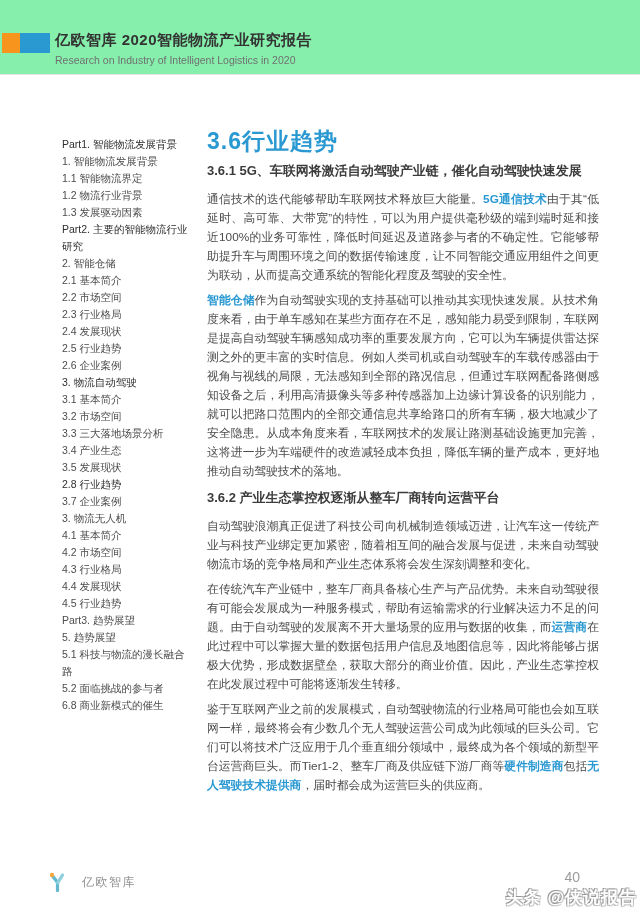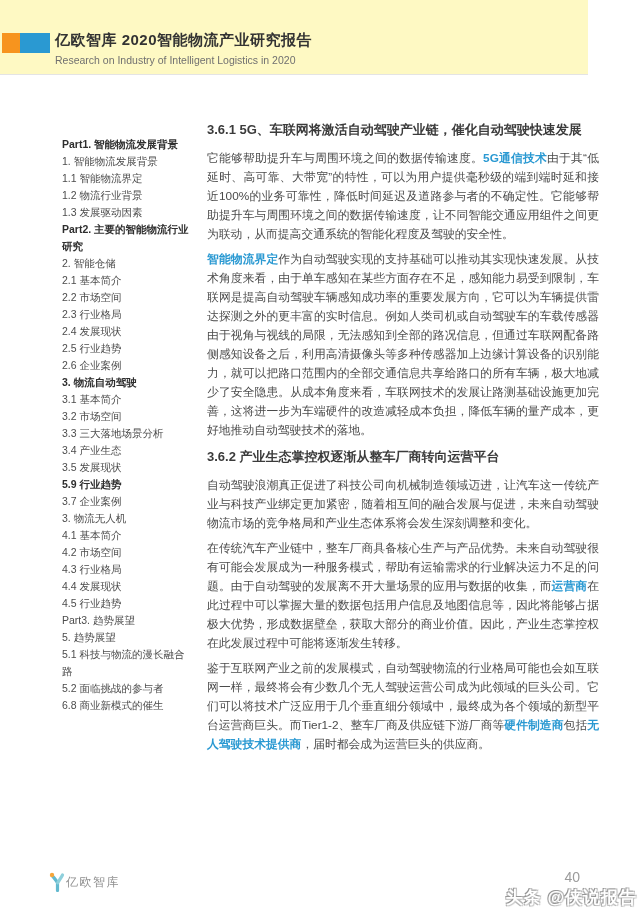--- a/index.html
+++ b/index.html
@@ -3,39 +3,39 @@
 <meta charset="utf-8">
 <style>
   * { box-sizing: border-box; margin: 0; padding: 0; }
   html, body { width: 640px; height: 924px; }
   body {
     position: relative;
     background: #ffffff;
     font-family: "Liberation Sans", "DejaVu Sans", sans-serif;
     overflow: hidden;
   }
-  .header { position: absolute; left: 0; top: 0; width: 588px; height: 75px; border-bottom: 1px solid #e4e4e4; background: #fef9c3; }
+  .header { position: absolute; left: 0; top: 0; width: 640px; height: 75px; border-bottom: 1px solid #e4e4e4; background: #86efac; }
   .logo-mark { position: absolute; left: 2px; top: 33px; display: flex; }
   .logo-square-orange { width: 18px; height: 20px; background: var(--accent-orange, #f7941e); }
   .logo-square-blue { width: 30px; height: 20px; background: var(--accent-blue, #2b9cd8); }
   .header-title { position: absolute; left: 55px; top: 31px; font-size: 15px; font-weight: bold; color: #333; letter-spacing: 0.5px; }
   .header-sub { position: absolute; left: 55px; top: 54px; font-size: 10.5px; color: #707070; }
 
   .toc { position: absolute; left: 62px; top: 136px; width: 127px; font-size: 10.5px; line-height: 17px; color: #4c4c4c; }
   .toc-item { cursor: pointer; }
-  .toc-item.bold { font-weight: bold; color: #2e2e2e; }
+  .toc-item.bold { font-weight: normal; color: #2e2e2e; }
 
   .main { position: absolute; left: 207px; top: 120px; width: 392px; }
   .main h1 { font-size: 23px; line-height: 26px; font-weight: bold; color: var(--accent-blue, #2a99d2); margin: 8px 0 7px; letter-spacing: 1px; }
   .main h2 { font-size: 13px; line-height: 19px; font-weight: bold; color: #3b3b3b; margin: 0 0 10px; }
   .section-2 h2 { margin-top: 7px; }
   p.body { font-size: 11.8px; line-height: 19px; color: #4b4b4b; text-align: justify; margin: 0 0 6px; }
   p.body .hl { color: var(--accent-blue, #2a99d2); font-weight: bold; }
 
-  .footer-logo { position: absolute; left: 49px; top: 872px; display: flex; align-items: center; gap: 0; }
+  .footer-logo { position: absolute; left: 49px; top: 872px; display: flex; align-items: center; gap: 16px; }
   .footer-logo-text { font-size: 12px; color: #8f8f8f; letter-spacing: 1.5px; }
   .page-num { position: absolute; top: 869px; right: 60px; font-size: 14px; color: #9b9b9b; }
   .watermark {
     position: absolute; top: 886px; right: 3px;
     font-size: 17px; font-weight: bold; letter-spacing: 1px;
     color: #ffffff;
     text-shadow: -1px -1px 0 #969696, 1px 1px 1px #c9c9c9, 1px -1px 0 #b5b5b5, -1px 1px 0 #b5b5b5;
     white-space: nowrap;
   }
 </style>
@@ -64,41 +64,42 @@
     <div class="toc-item">2.3 行业格局</div>
     <div class="toc-item">2.4 发展现状</div>
     <div class="toc-item">2.5 行业趋势</div>
     <div class="toc-item">2.6 企业案例</div>
     <div class="toc-item bold">3. 物流自动驾驶</div>
     <div class="toc-item">3.1 基本简介</div>
     <div class="toc-item">3.2 市场空间</div>
     <div class="toc-item">3.3 三大落地场景分析</div>
     <div class="toc-item">3.4 产业生态</div>
     <div class="toc-item">3.5 发展现状</div>
-    <div class="toc-item bold">5.9 行业趋势</div>
+    <div class="toc-item bold">2.8 行业趋势</div>
     <div class="toc-item">3.7 企业案例</div>
     <div class="toc-item">3. 物流无人机</div>
     <div class="toc-item">4.1 基本简介</div>
     <div class="toc-item">4.2 市场空间</div>
     <div class="toc-item">4.3 行业格局</div>
     <div class="toc-item">4.4 发展现状</div>
     <div class="toc-item">4.5 行业趋势</div>
     <div class="toc-item">Part3. 趋势展望</div>
     <div class="toc-item">5. 趋势展望</div>
     <div class="toc-item">5.1 科技与物流的漫长融合路</div>
     <div class="toc-item">5.2 面临挑战的参与者</div>
     <div class="toc-item">6.8 商业新模式的催生</div>
   </nav>
 
 <main class="main">
+  <h1>3.6行业趋势</h1>
 
   <section class="section-1">
     <h2>3.6.1 5G、车联网将激活自动驾驶产业链，催化自动驾驶快速发展</h2>
-    <p class="body"><span>它能够帮助提升车与周围环境之间的数据传输速度。</span><span class="hl">5G通信技术</span><span>由于其“低延时、高可靠、大带宽”的特性，可以为用户提供毫秒级的端到端时延和接近100%的业务可靠性，降低时间延迟及道路参与者的不确定性。它能够帮助提升车与周围环境之间的数据传输速度，让不同智能交通应用组件之间更为联动，从而提高交通系统的智能化程度及驾驶的安全性。</span></p>
-    <p class="body"><span class="hl">智能物流界定</span><span>作为自动驾驶实现的支持基础可以推动其实现快速发展。从技术角度来看，由于单车感知在某些方面存在不足，感知能力易受到限制，车联网是提高自动驾驶车辆感知成功率的重要发展方向，它可以为车辆提供雷达探测之外的更丰富的实时信息。例如人类司机或自动驾驶车的车载传感器由于视角与视线的局限，无法感知到全部的路况信息，但通过车联网配备路侧感知设备之后，利用高清摄像头等多种传感器加上边缘计算设备的识别能力，就可以把路口范围内的全部交通信息共享给路口的所有车辆，极大地减少了安全隐患。从成本角度来看，车联网技术的发展让路测基础设施更加完善，这将进一步为车端硬件的改造减轻成本负担，降低车辆的量产成本，更好地推动自动驾驶技术的落地。</span></p>
+    <p class="body"><span>通信技术的迭代能够帮助车联网技术释放巨大能量。</span><span class="hl">5G通信技术</span><span>由于其“低延时、高可靠、大带宽”的特性，可以为用户提供毫秒级的端到端时延和接近100%的业务可靠性，降低时间延迟及道路参与者的不确定性。它能够帮助提升车与周围环境之间的数据传输速度，让不同智能交通应用组件之间更为联动，从而提高交通系统的智能化程度及驾驶的安全性。</span></p>
+    <p class="body"><span class="hl">智能仓储</span><span>作为自动驾驶实现的支持基础可以推动其实现快速发展。从技术角度来看，由于单车感知在某些方面存在不足，感知能力易受到限制，车联网是提高自动驾驶车辆感知成功率的重要发展方向，它可以为车辆提供雷达探测之外的更丰富的实时信息。例如人类司机或自动驾驶车的车载传感器由于视角与视线的局限，无法感知到全部的路况信息，但通过车联网配备路侧感知设备之后，利用高清摄像头等多种传感器加上边缘计算设备的识别能力，就可以把路口范围内的全部交通信息共享给路口的所有车辆，极大地减少了安全隐患。从成本角度来看，车联网技术的发展让路测基础设施更加完善，这将进一步为车端硬件的改造减轻成本负担，降低车辆的量产成本，更好地推动自动驾驶技术的落地。</span></p>
   </section>
 
   <section class="section-2">
     <h2>3.6.2 产业生态掌控权逐渐从整车厂商转向运营平台</h2>
     <p class="body"><span>自动驾驶浪潮真正促进了科技公司向机械制造领域迈进，让汽车这一传统产业与科技产业绑定更加紧密，随着相互间的融合发展与促进，未来自动驾驶物流市场的竞争格局和产业生态体系将会发生深刻调整和变化。</span></p>
     <p class="body"><span>在传统汽车产业链中，整车厂商具备核心生产与产品优势。未来自动驾驶很有可能会发展成为一种服务模式，帮助有运输需求的行业解决运力不足的问题。由于自动驾驶的发展离不开大量场景的应用与数据的收集，而</span><span class="hl">运营商</span><span>在此过程中可以掌握大量的数据包括用户信息及地图信息等，因此将能够占据极大优势，形成数据壁垒，获取大部分的商业价值。因此，产业生态掌控权在此发展过程中可能将逐渐发生转移。</span></p>
     <p class="body"><span>鉴于互联网产业之前的发展模式，自动驾驶物流的行业格局可能也会如互联网一样，最终将会有少数几个无人驾驶运营公司成为此领域的巨头公司。它们可以将技术广泛应用于几个垂直细分领域中，最终成为各个领域的新型平台运营商巨头。而Tier1-2、整车厂商及供应链下游厂商等</span><span class="hl">硬件制造商</span><span>包括</span><span class="hl">无人驾驶技术提供商</span><span>，届时都会成为运营巨头的供应商。</span></p>
   </section>
 </main>
 

